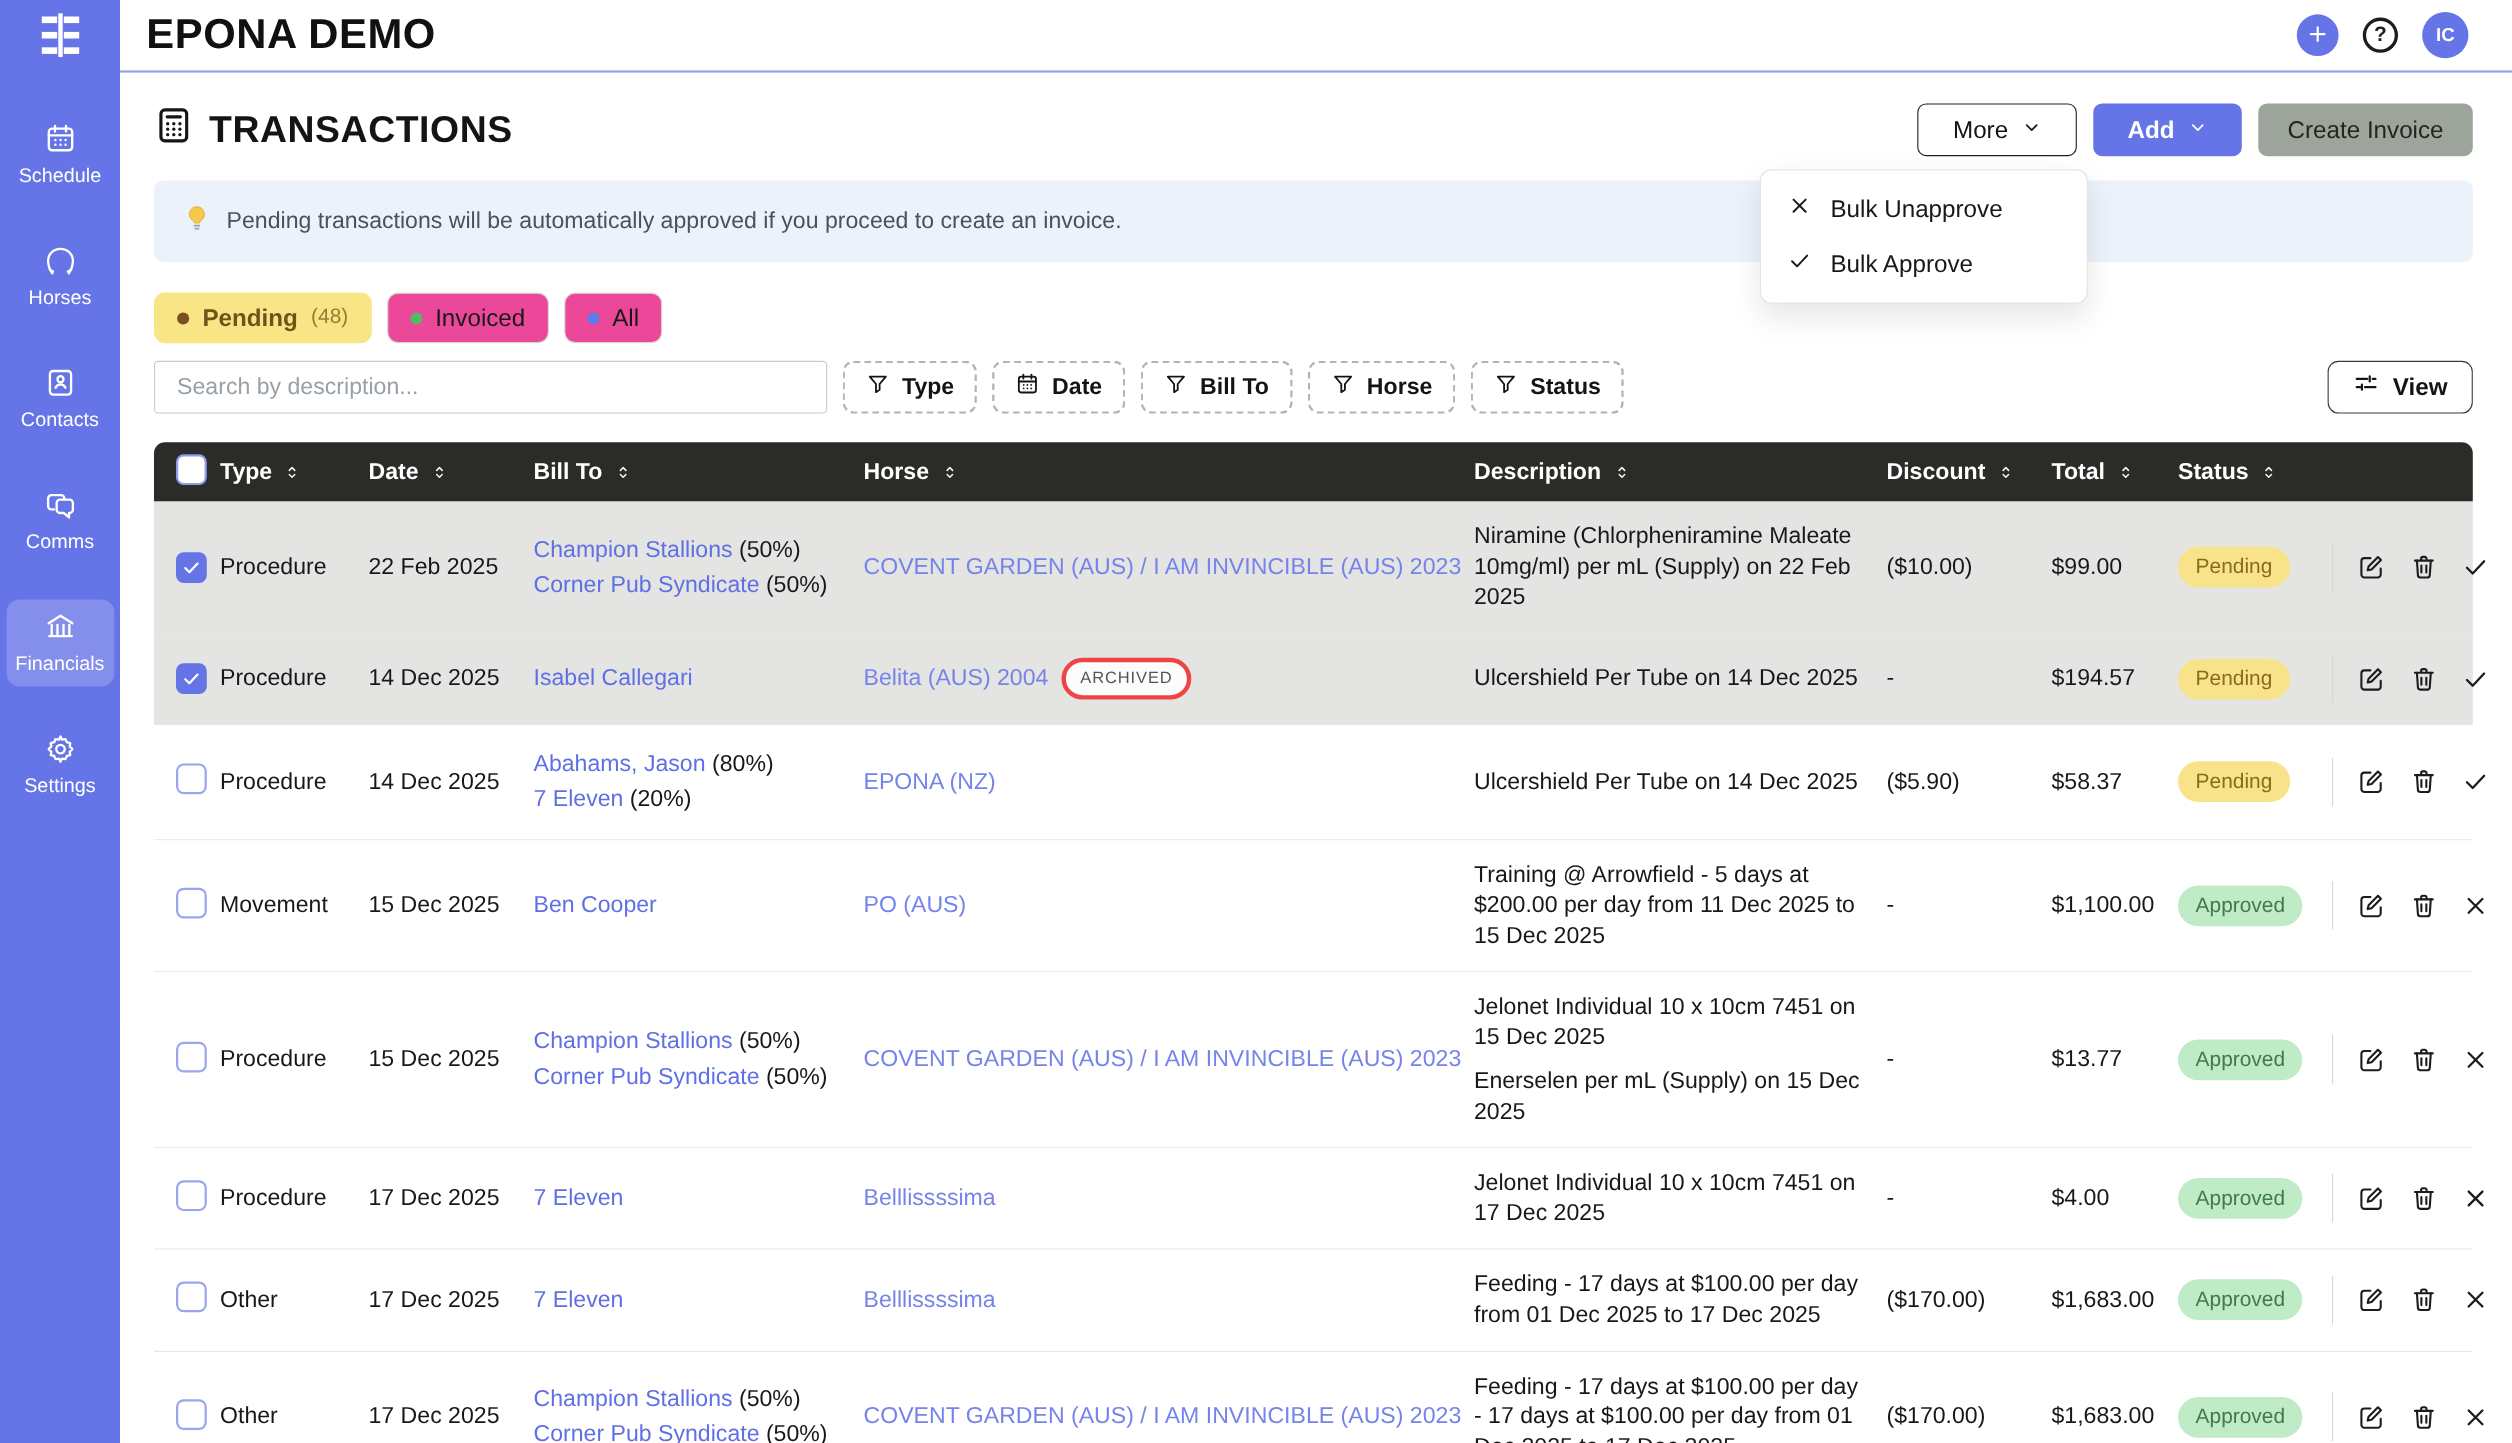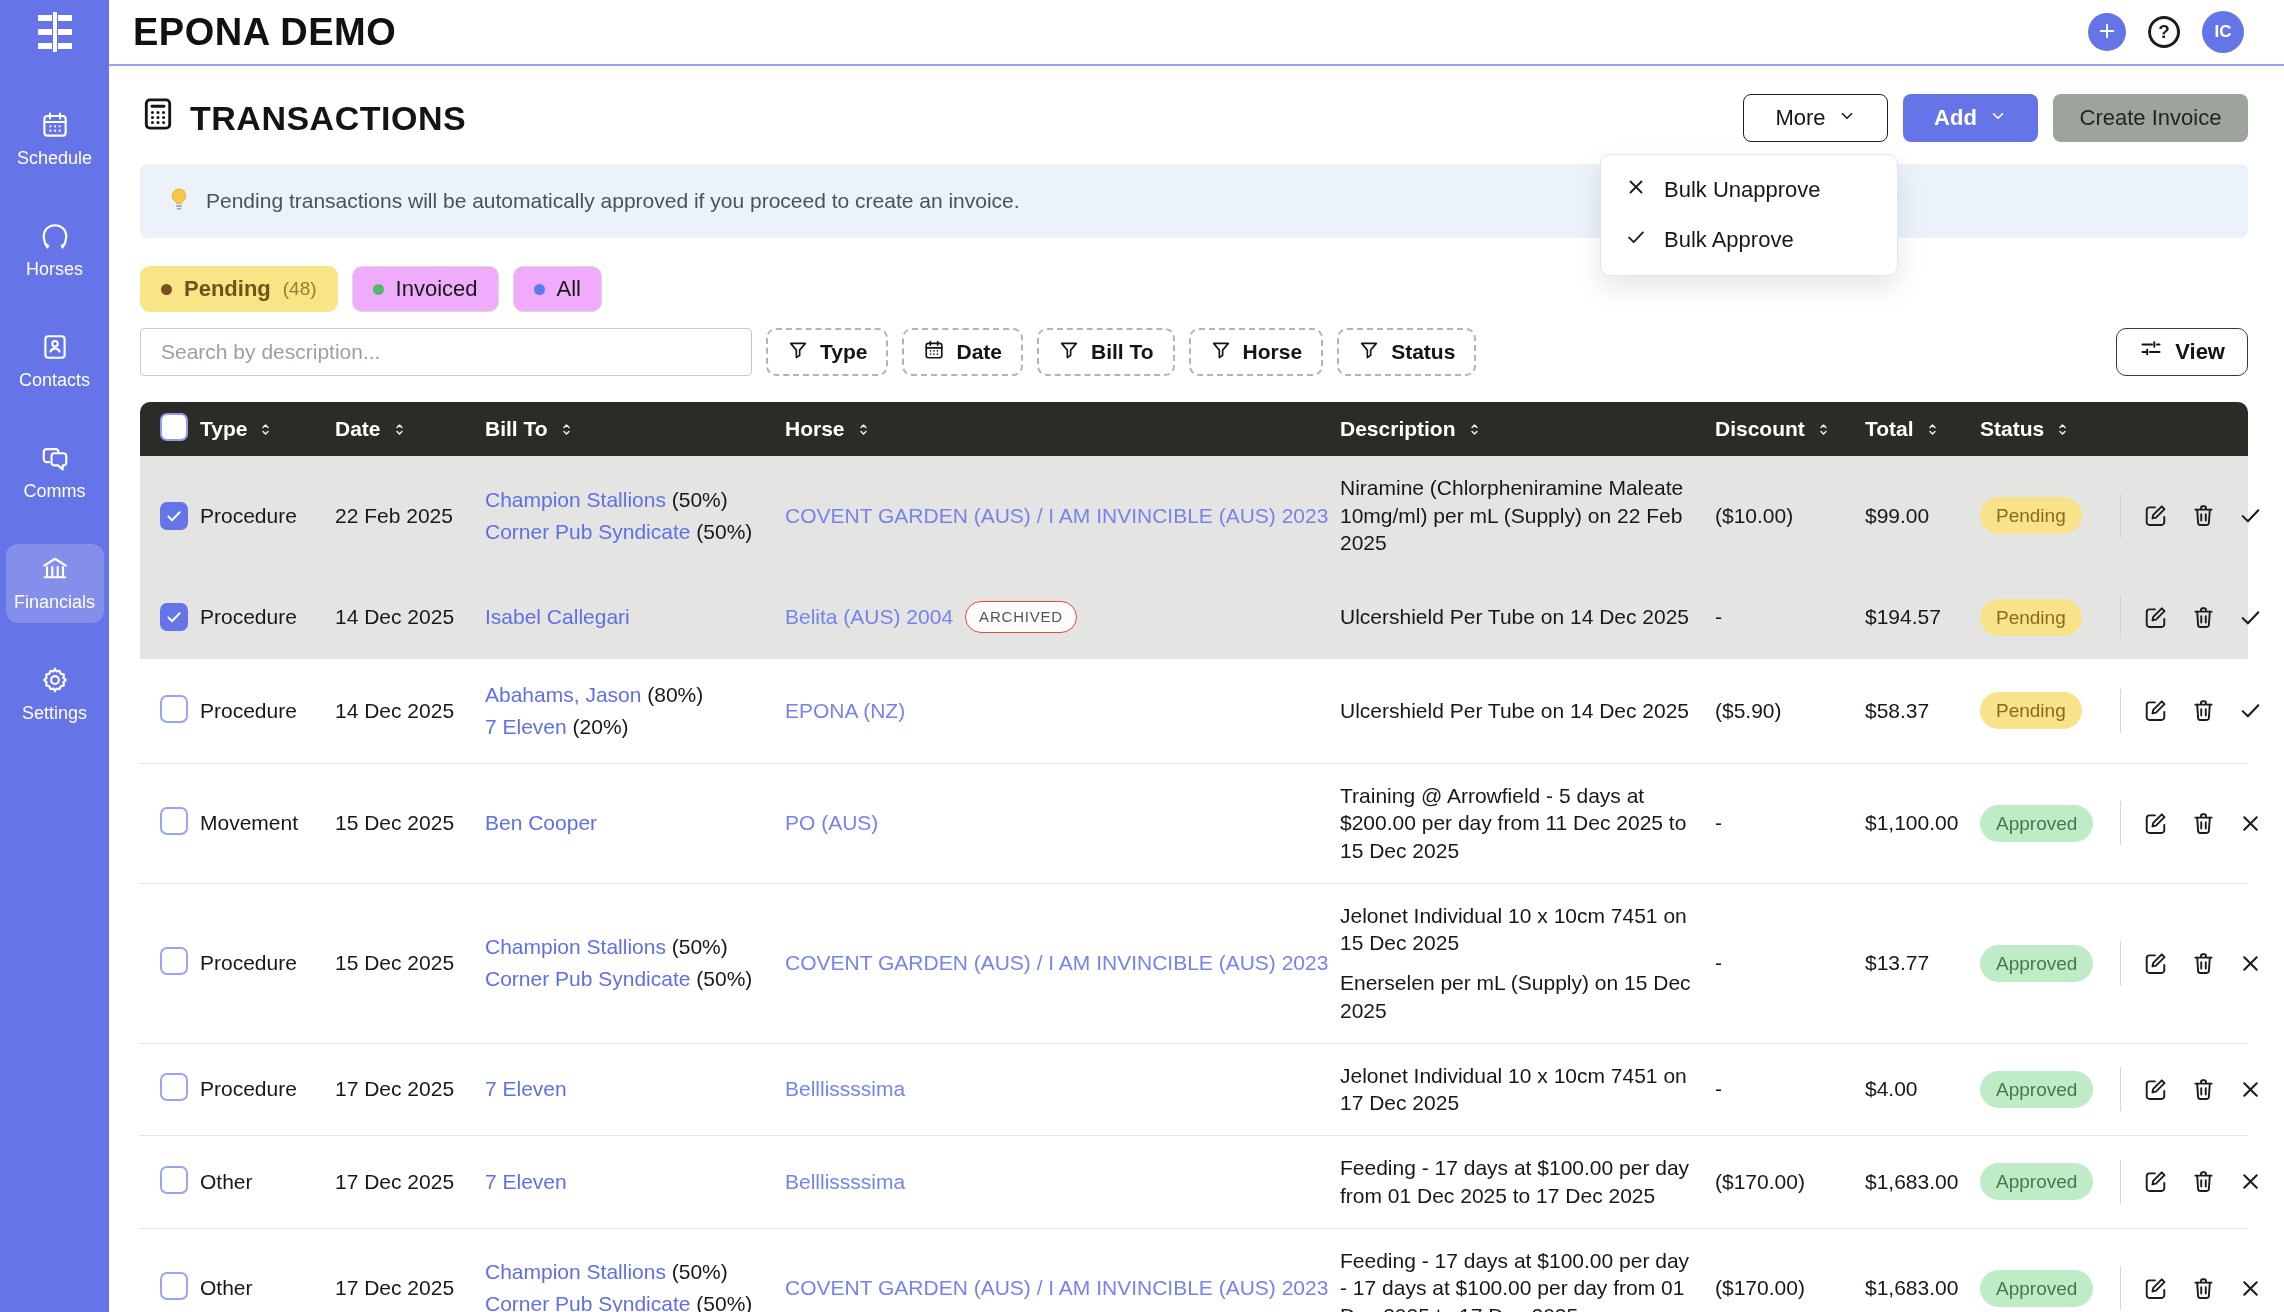--- a/index.html
+++ b/index.html
@@ -46,21 +46,21 @@
     padding: 10px 0; z-index: 60; }
   .menu-item { display: flex; align-items: center; gap: 17px; padding: 11px 24px; font-size: 22px;
     color: #17181a; cursor: pointer; }
 
   .banner { margin-top: 22px; height: 74px; background: #EBF2FA; border-radius: 8px;
     display: flex; align-items: center; gap: 14px; padding: 0 26px; color: #49525C; font-size: 21px; }
 
   
   .tabs { margin-top: 28px; display: flex; gap: 14px; }
   .tab { height: 46px; border-radius: 10px; display: inline-flex; align-items: center; gap: 12px;
-    padding: 0 20px; font-size: 22px; cursor: pointer; background: #f0abfc; border: 1.5px solid #D8D8D8; color: #17181a; }
+    padding: 0 20px; font-size: 22px; cursor: pointer; background: #ec4899; border: 1.5px solid #D8D8D8; color: #17181a; }
   .tab .dot { width: 11px; height: 11px; border-radius: 50%; }
   .tab.active { background: #F8E586; border-color: #F8E586; color: #6E531B; font-weight: 600; }
   .tab .count { font-size: 19px; font-weight: 400; color: #9A7B33; }
 
   
   .search-row { margin-top: 16px; display: flex; align-items: center; gap: 14px; }
   .search-box { width: 612px; height: 48px; border: 1.5px solid #C9C9C9; border-radius: 4px;
     padding: 0 20px; font-size: 21px; font-family: inherit; color: #16181b; }
   .search-box::placeholder { color: #98A0A8; }
   .filter-btn { height: 48px; border-radius: 10px; border: 2px dashed #B3B3B3; background: #fff;
@@ -81,21 +81,21 @@
   .cell { font-size: 21px; padding-right: 18px; line-height: 1.32; }
   .cb-cell { padding-left: 20px; }
   .cb { width: 28px; height: 28px; border-radius: 7px; border: 2px solid #9AA5F0; background: #fff;
     display: inline-flex; align-items: center; justify-content: center; cursor: pointer; }
   .cb.checked { background: #6574E6; border-color: #6574E6; }
   a.blink { color: #5E70E4; text-decoration: none; cursor: pointer; }
   a.hlink { color: #7584EA; text-decoration: none; cursor: pointer; white-space: nowrap; }
   .bt-line { margin: 4px 0; white-space: nowrap; }
   .share { color: #16181b; }
   .badge-archived { display: inline-block; margin-left: 12px; padding: 5px 13px; border-radius: 999px;
-    border: 1px solid #ef4444; background: #FCFCFC; color: #52565C; font-size: 15px;
+    border: 4px solid #ef4444; background: #FCFCFC; color: #52565C; font-size: 15px;
     letter-spacing: 0.8px; font-weight: 500; vertical-align: 2px; }
   .desc p + p { margin-top: 12px; }
   .pill { display: inline-block; padding: 6px 16px; border-radius: 999px; font-size: 19px; font-weight: 500; }
   .pill.pending { background: #F8E38A; color: #8A6A1E; }
   .pill.approved { background: #C0EBC7; color: #417B4D; }
   .actions { display: flex; align-items: center; gap: 21px; padding-left: 22px; position: relative; height: 46px; }
   .actions::before { content: ""; position: absolute; left: 0; top: 1px; bottom: 1px; width: 1px; background: #D6D6D6; }
   .act { background: none; border: none; cursor: pointer; padding: 0; color: #1c1c1c; display: flex; align-items: center; }
 </style>
 </head>

